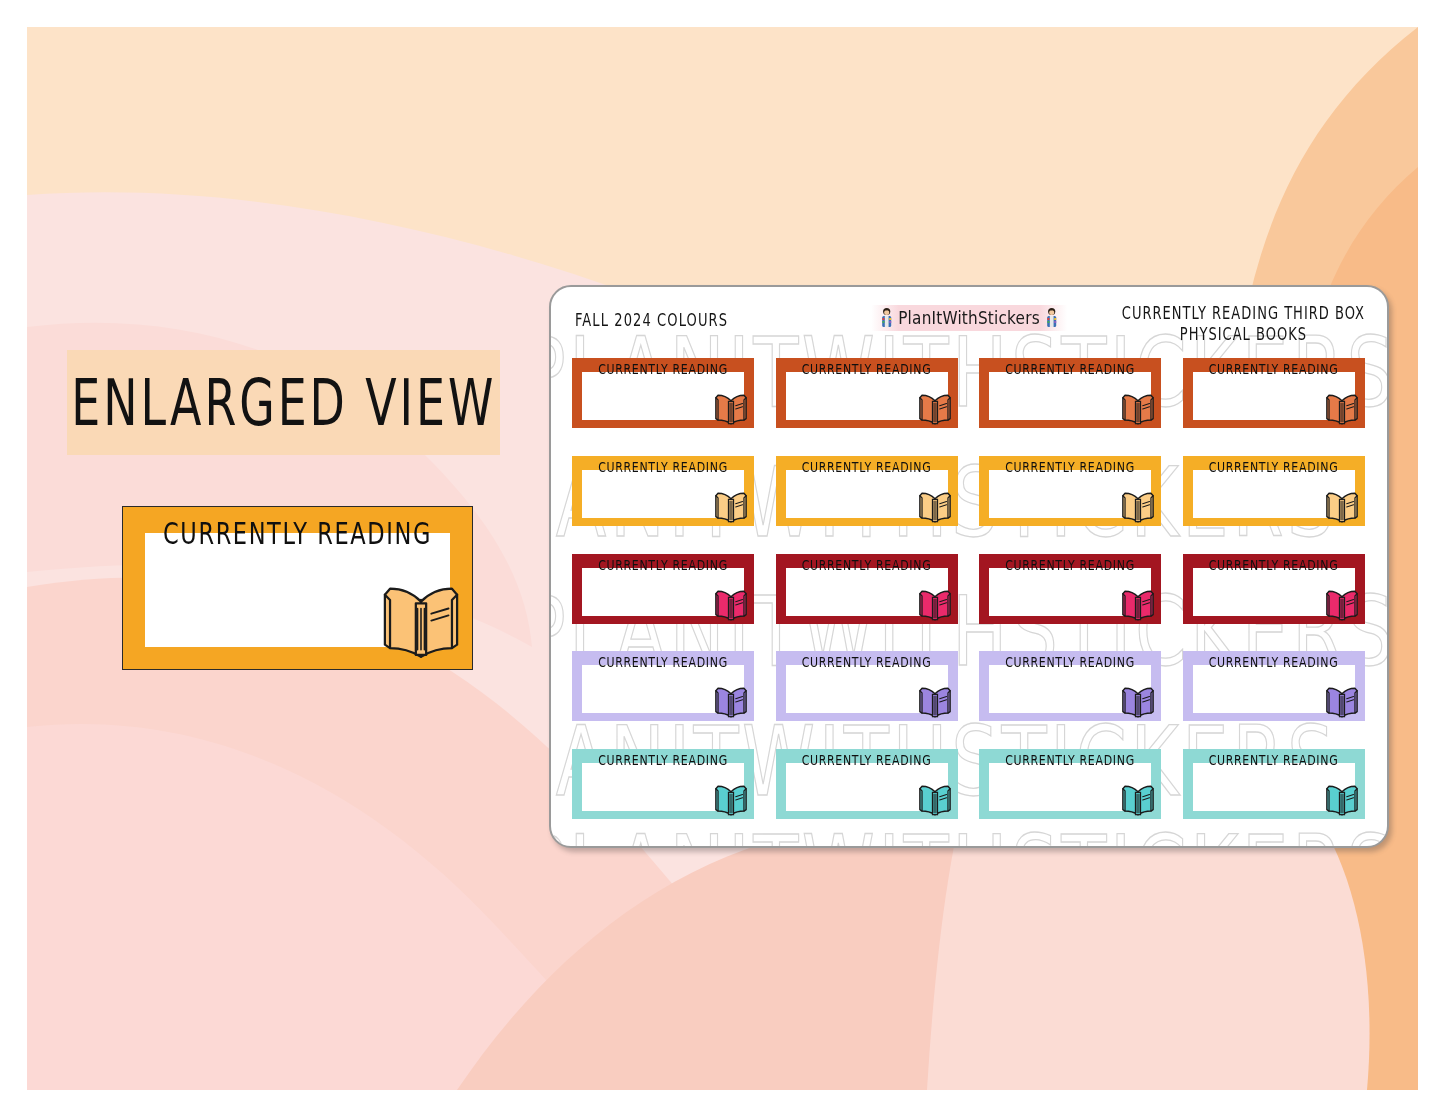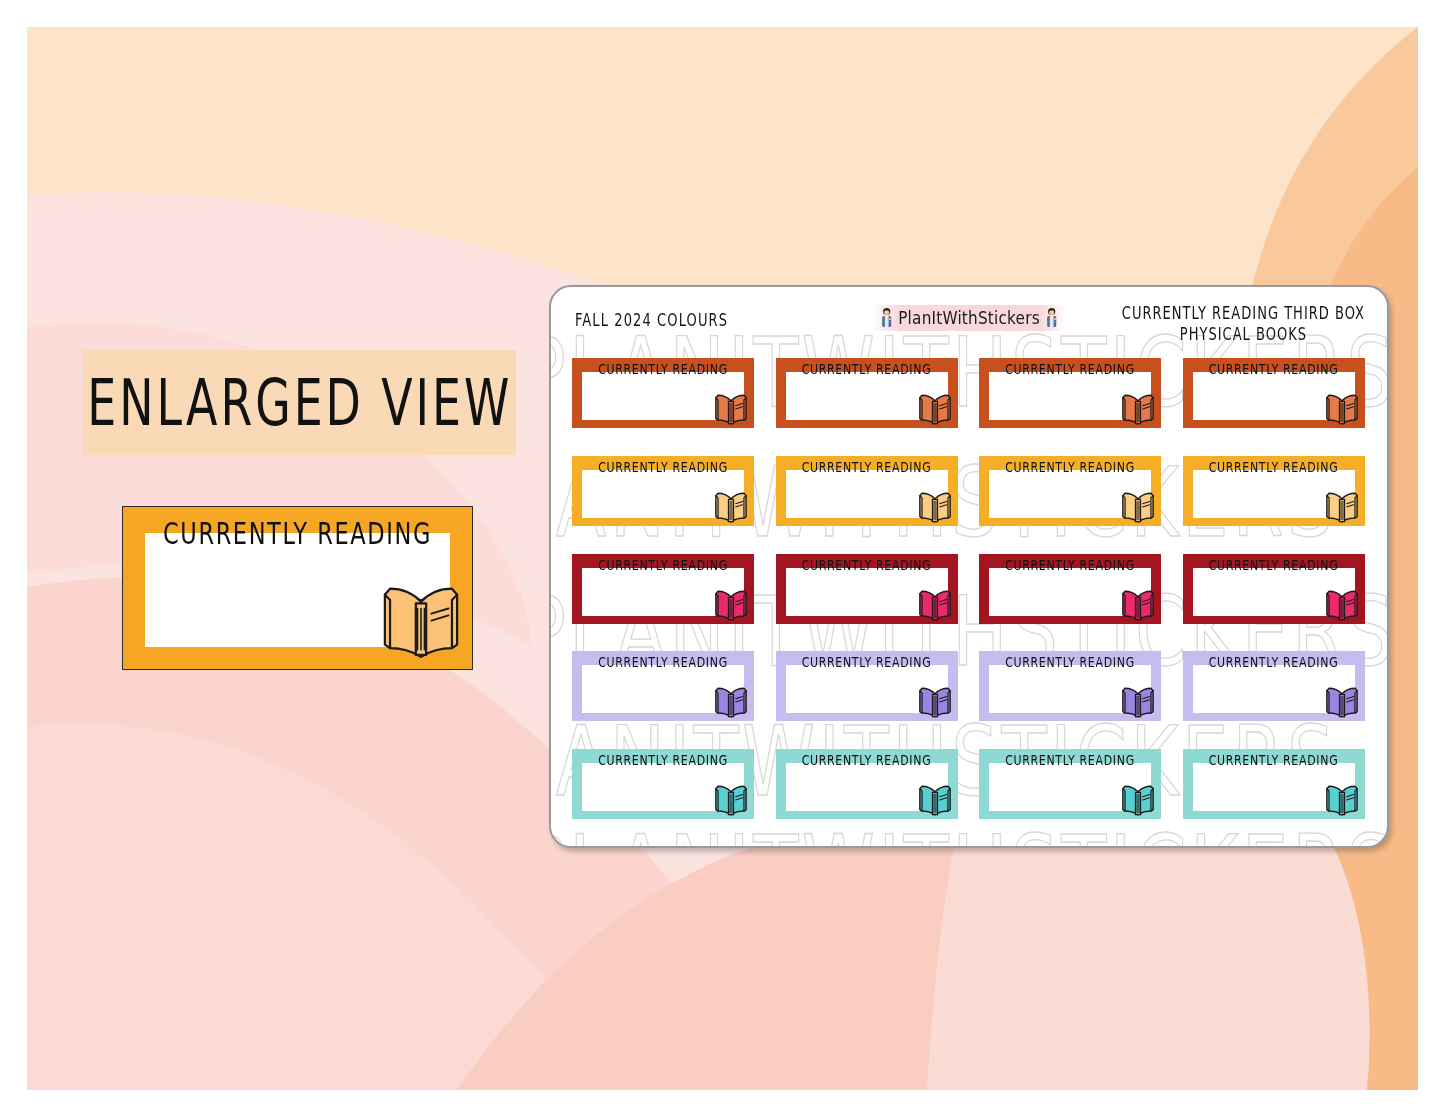--- a/index.html
+++ b/index.html
@@ -25,21 +25,21 @@
     left:27px; top:27px;
     width:1391px; height:1063px;
     overflow:hidden;
     background:#f9e6e3;
   }
   #bg-art svg{ position:absolute; left:0; top:0; width:100%; height:100%; display:block; }
 
   
   #enlarged-band{
     position:absolute;
-    left:83px; top:350px;
+    left:67px; top:350px;
     width:433px; height:105px;
     background:#fad9b6;
     display:flex; align-items:center; justify-content:center;
   }
   #enlarged-band .txt{
     font-family:"DejaVu Sans Condensed","DejaVu Sans", sans-serif;
     font-size:52px;
     letter-spacing:3px;
     color:#121212;
     font-weight:400;

